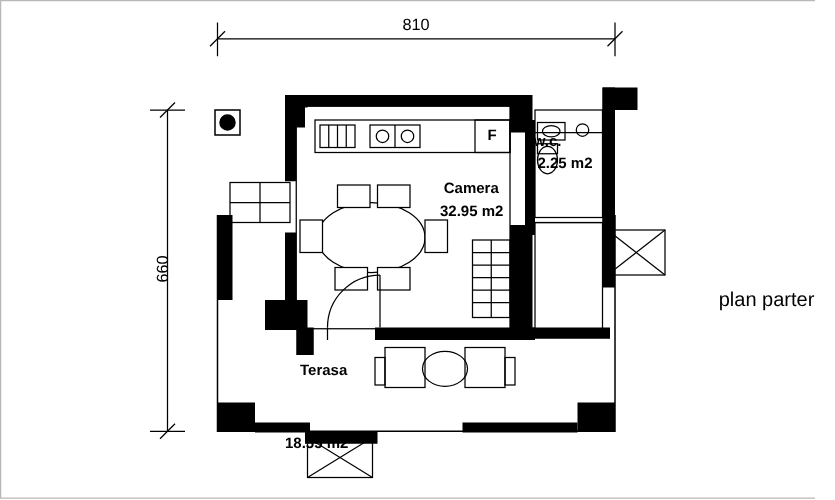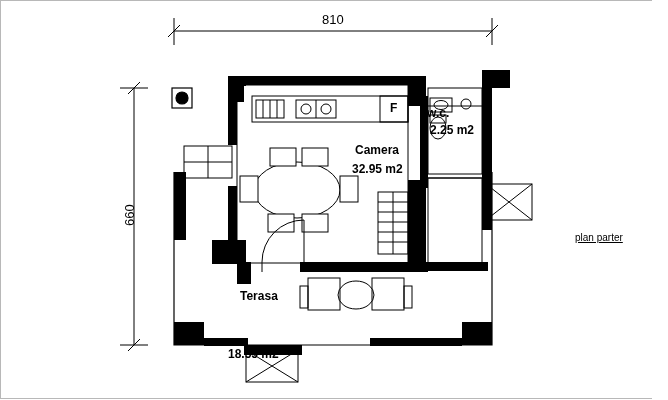--- a/index.html
+++ b/index.html
@@ -47,24 +47,23 @@
   }
   .watermark {
     position: absolute;
     font-size: 11px;
     color: #9a9a9a;
     letter-spacing: 0.4px;
     white-space: nowrap;
   }
   .plan-note {
     position: absolute;
-    font-size: 10px;
-    color: #000;
-    white-space: nowrap;
-    text-decoration: underline;
+    font-size: 16px;
+    color: #000;
+    white-space: nowrap;
   }
   svg.plan {
     position: absolute;
     left: 0;
     top: 0;
   }
 </style>
 </head>
 <body>
 

